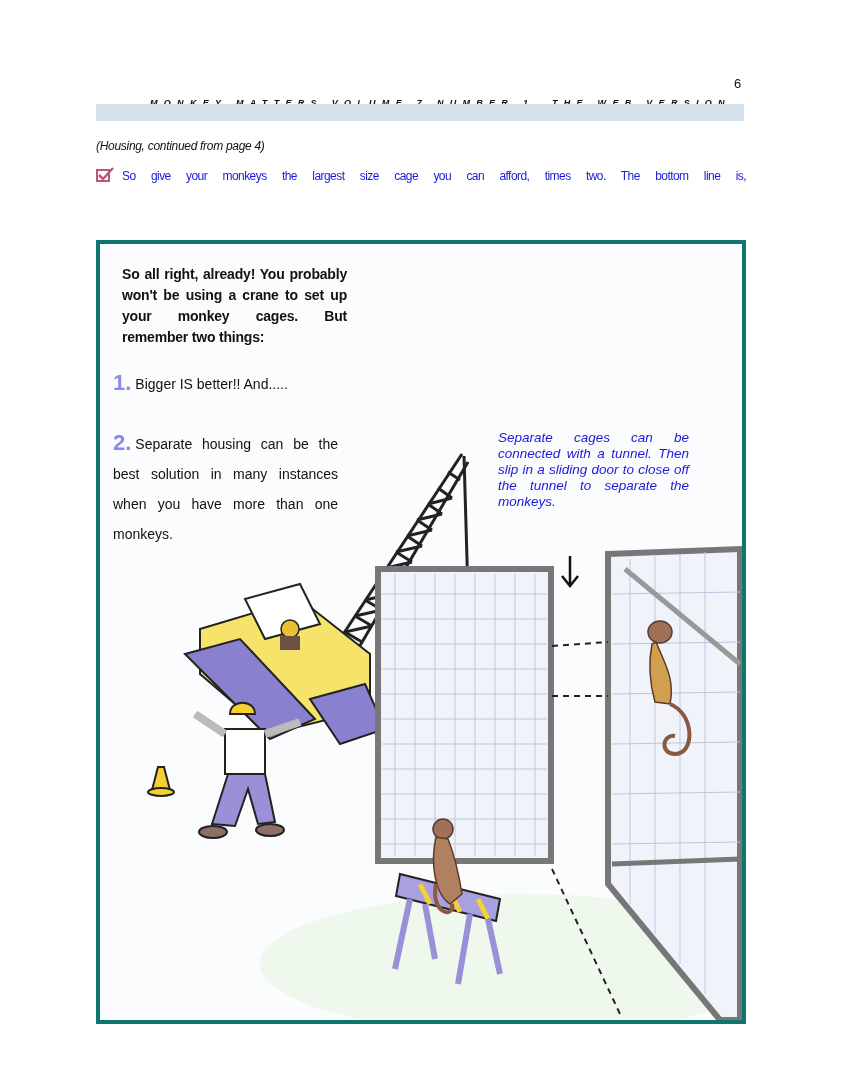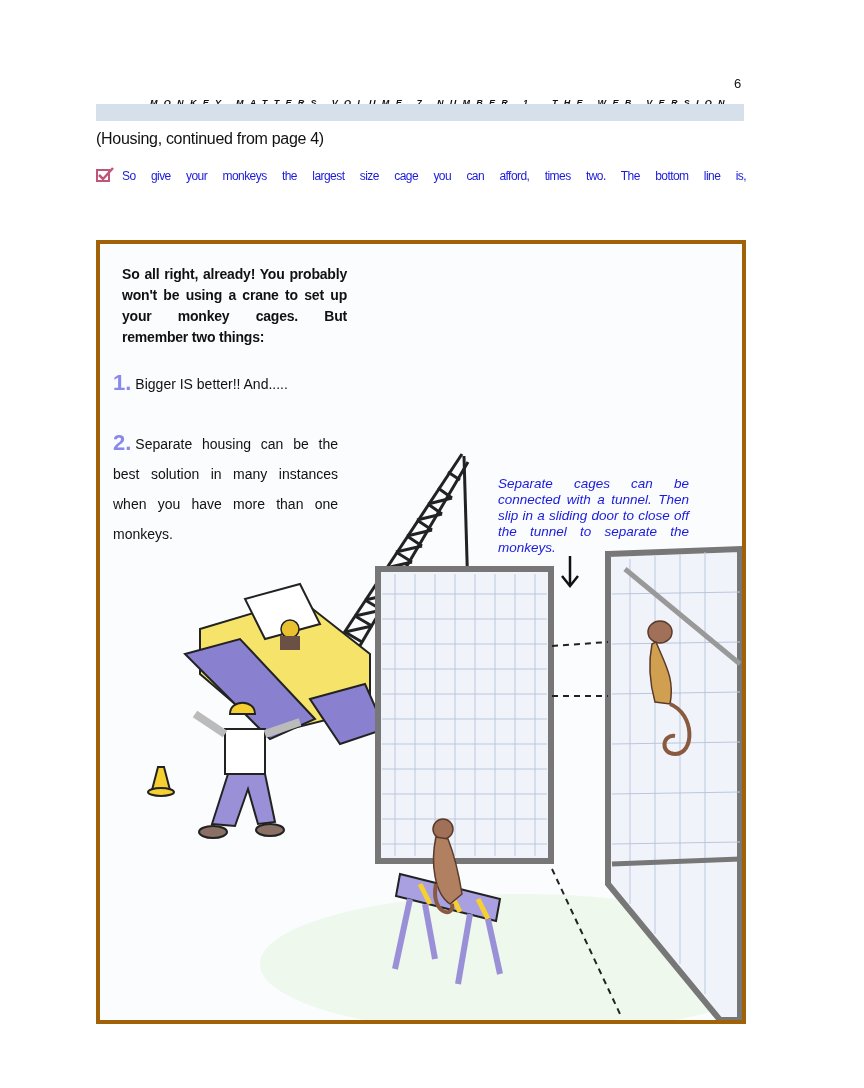--- a/index.html
+++ b/index.html
@@ -4,44 +4,44 @@
   <style>
     html, body { margin: 0; padding: 0; background: #ffffff; }
     body { width: 864px; height: 1088px; position: relative; overflow: hidden; font-family: "Liberation Sans", sans-serif; }
     .running-head {
       position: absolute; left: 150px; top: 78px; width: 600px;
       font-family: "Liberation Sans", sans-serif; font-size: 9px; font-weight: bold; font-style: italic;
       letter-spacing: 6.3px; color: #111; white-space: nowrap; margin-top: 20px;
     }
     .page-num { position: absolute; left: 734px; top: 76px; font-size: 13px; color: #111; font-family: "Liberation Sans", sans-serif; }
     .head-bar { position: absolute; left: 96px; top: 104px; width: 648px; height: 17px; background: #d5e0eb; }
-    .continued { position: absolute; left: 96px; top: 130px; font-size: 16px; color: #111; letter-spacing: -0.3px; }
+    .continued { position: absolute; left: 96px; top: 139px; font-size: 12px; font-style: italic; color: #111; letter-spacing: -0.3px; }
     .body-para {
       position: absolute; left: 96px; top: 163px; width: 650px;
       font-size: 12px; line-height: 27px; color: #1a1adb; letter-spacing: -0.55px; text-align: justify; text-align-last: justify;
     }
     .body-para .l2 { display: block; text-align-last: justify; }
     .check-icon { display: inline-block; width: 18px; height: 15px; vertical-align: -2px; margin-right: 8px; }
     .end-box { display: inline-block; width: 9px; height: 9px; border: 2px solid #1a1adb; vertical-align: 0px; margin-left: 2px; }
     .frame {
       position: absolute; left: 96px; top: 240px; width: 642px; height: 776px;
-      border: 4px solid #a16207; background: #fafcfe; overflow: hidden;
+      border: 4px solid #0f766e; background: #fafcfe; overflow: hidden;
     }
     .illus { position: absolute; left: 0; top: 0; width: 642px; height: 776px; }
     .intro {
       position: absolute; left: 22px; top: 20px; width: 225px;
       font-size: 14px; font-weight: bold; line-height: 21px; color: #111; text-align: justify; letter-spacing: -0.2px;
     }
     .point { position: absolute; left: 13px; width: 225px; font-size: 14px; line-height: 30px; color: #111; text-align: justify; }
     .point .num { font-size: 22px; font-weight: bold; color: #8888ee; margin-right: 4px; vertical-align: -1px; }
     .point1 { top: 124px; }
     .point2 { top: 184px; }
     .callout {
       position: absolute; left: 398px; top: 186px; width: 191px;
-      font-size: 13.5px; font-style: italic; line-height: 16px; color: #1a1adb; text-align: justify; text-align-last: left; margin-top: 46px;
+      font-size: 13.5px; font-style: italic; line-height: 16px; color: #1a1adb; text-align: justify; text-align-last: left;
     }
   </style>
 </head>
 <body>
 
 <div class="running-head">MONKEY MATTERS  VOLUME 7 NUMBER 1, THE WEB VERSION</div>
 <div class="page-num">6</div>
 <div class="head-bar"></div>
 
 <div class="continued">(Housing, continued from page 4)</div>

